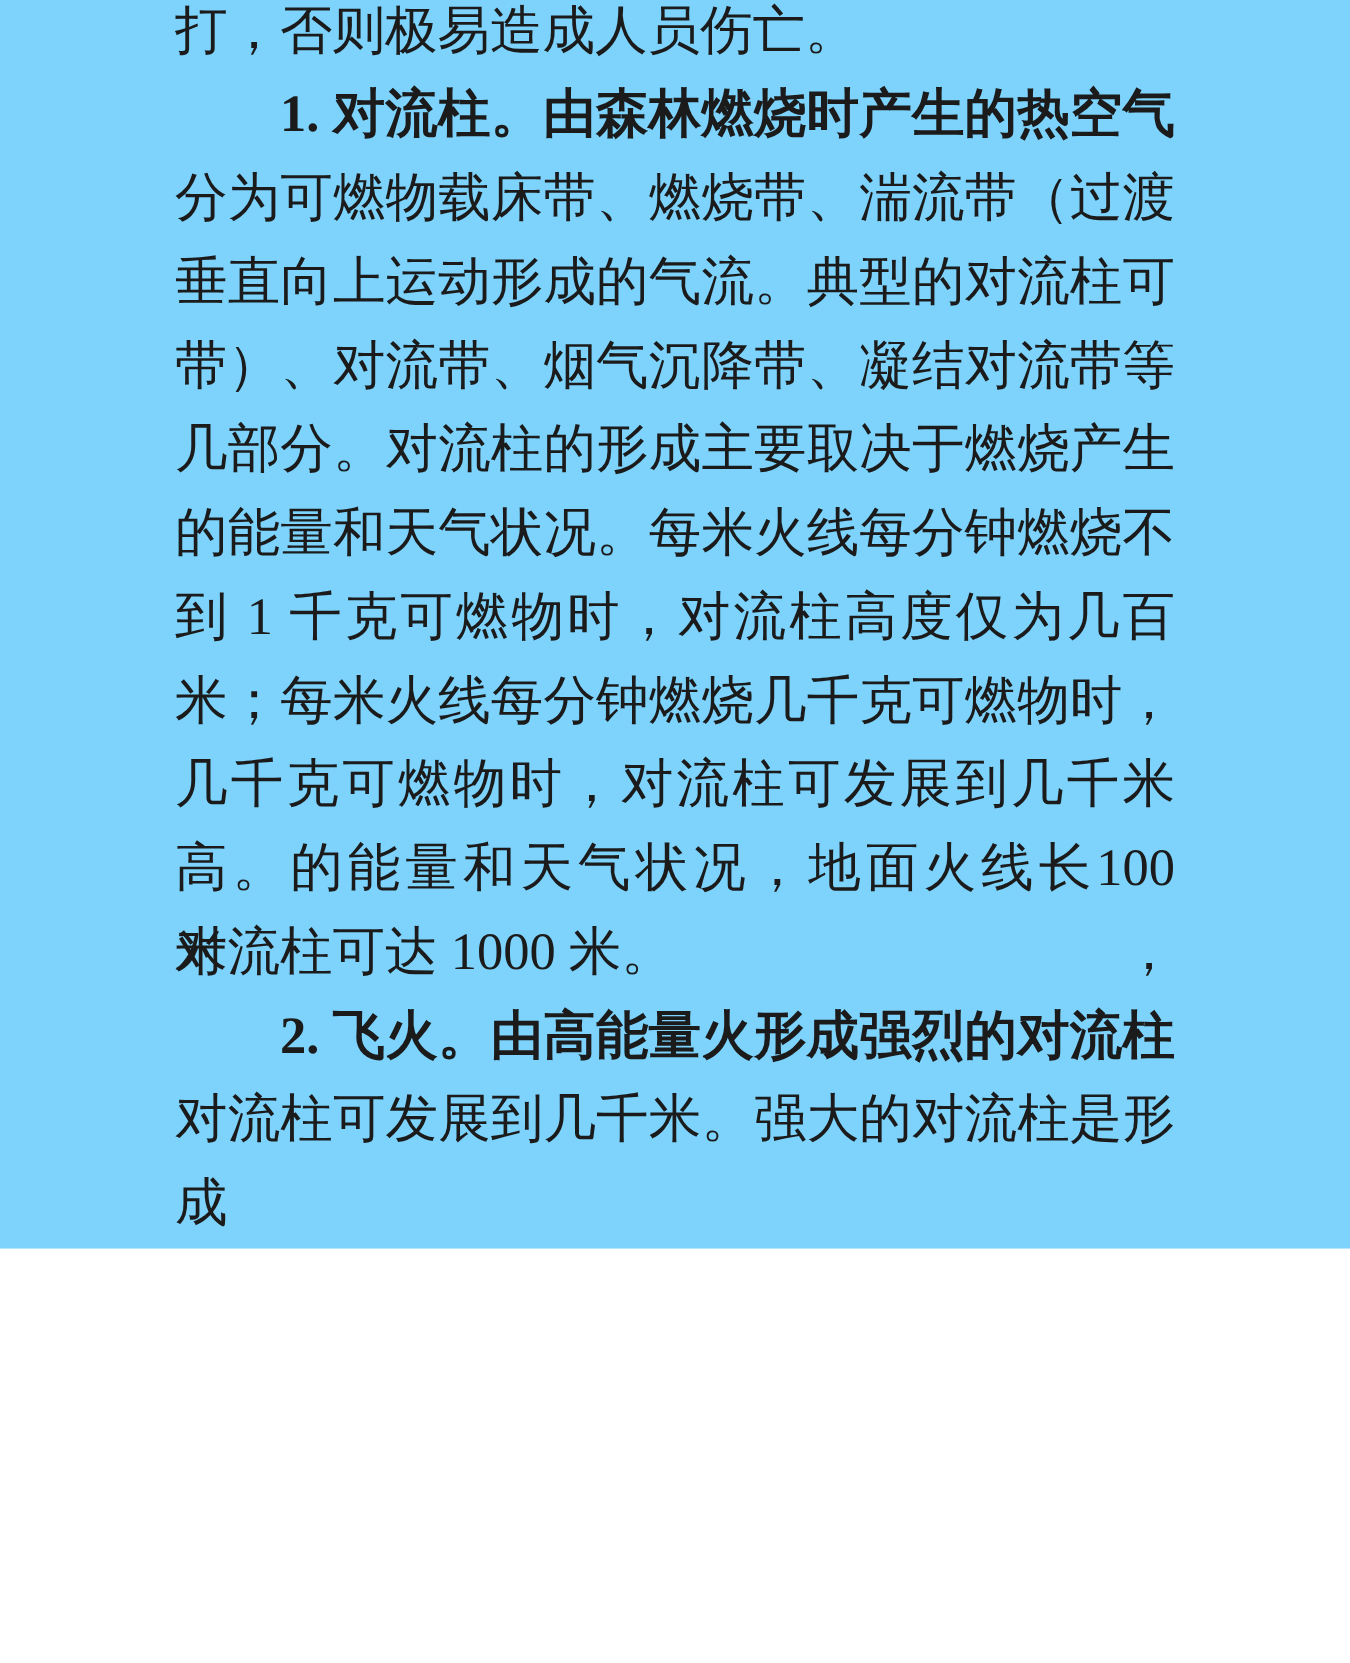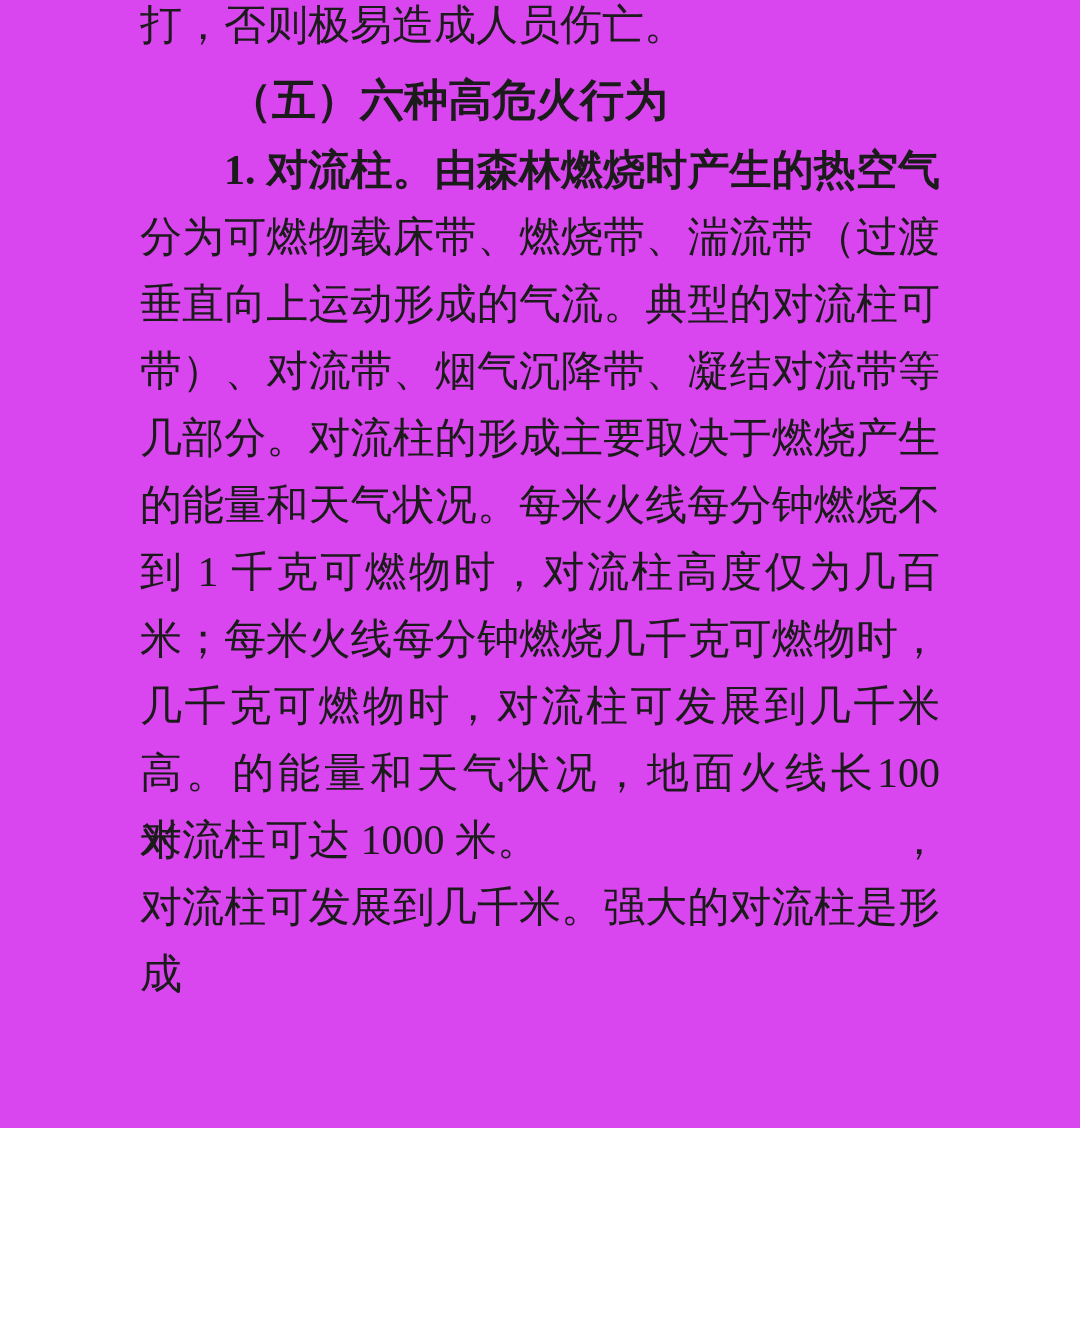--- a/index.html
+++ b/index.html
@@ -3,22 +3,22 @@
 <meta charset="utf-8">
 <style>
   html, body {
     margin: 0;
     padding: 0;
     background: #ffffff;
   }
   .page {
     position: relative;
     width: 1080px;
-    height: 1128px;
-    background: #d946ef;
+    height: 999px;
+    background: #7dd3fc;
     overflow: hidden;
     font-family: "Liberation Serif", "DejaVu Serif", serif;
     color: #1b1b1b;
   }
   .body-text {
     position: absolute;
     top: -8px;
     left: 140px;
     width: 800px;
   }
@@ -64,28 +64,28 @@
     color: #222222;
     font-style: italic;
   }
 </style>
 </head>
 <body>
 
 <div class="page">
   <div class="body-text">
     <div class="line l-plain">打，否则极易造成人员伤亡。</div>
-    <div class="line l-head">（五）六种高危火行为</div>
     <div class="line l-ind-just">1. 对流柱。由森林燃烧时产生的热空气</div>
     <div class="line l-just">分为可燃物载床带、燃烧带、湍流带（过渡</div>
     <div class="line l-just">垂直向上运动形成的气流。典型的对流柱可</div>
     <div class="line l-just">带）、对流带、烟气沉降带、凝结对流带等</div>
     <div class="line l-just">几部分。对流柱的形成主要取决于燃烧产生</div>
     <div class="line l-just">的能量和天气状况。每米火线每分钟燃烧不</div>
     <div class="line l-just">到 1 千克可燃物时，对流柱高度仅为几百</div>
     <div class="line l-just">米；每米火线每分钟燃烧几千克可燃物时，</div>
     <div class="line l-just">几千克可燃物时，对流柱可发展到几千米</div>
     <div class="line l-just">高。的能量和天气状况，地面火线长100米，</div>
     <div class="line l-plain">对流柱可达 1000 米。</div>
+    <div class="line l-ind-just">2. 飞火。由高能量火形成强烈的对流柱</div>
     <div class="line l-just">对流柱可发展到几千米。强大的对流柱是形成</div>
   </div>
   <div class="page-number">— 18 —</div>
 </div>
 
 </body></html>

